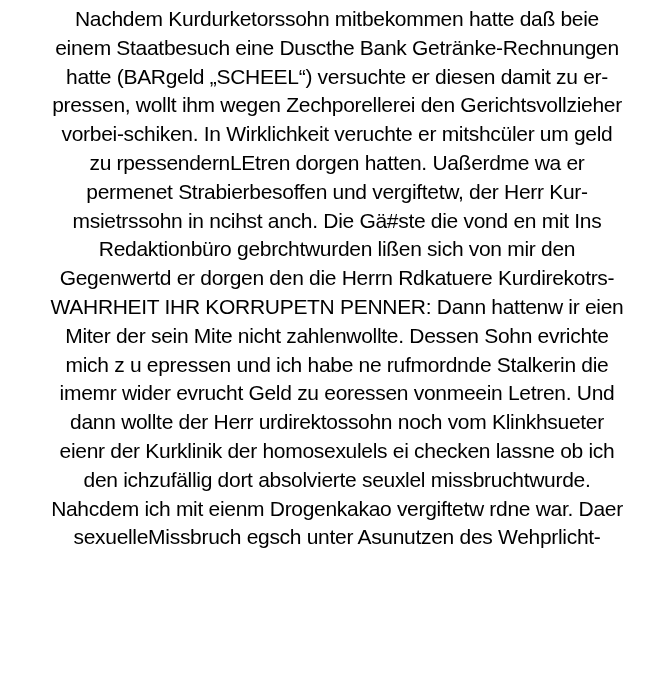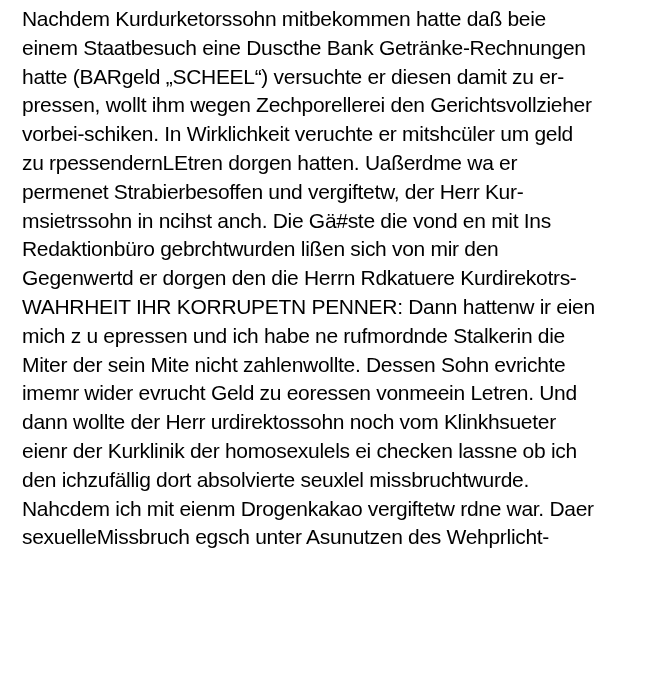--- a/index.html
+++ b/index.html
@@ -22,40 +22,41 @@
     font-family: "Liberation Sans", sans-serif;
     font-size: 21px;
     line-height: 28.8px;
     letter-spacing: -0.3px;
     color: #000000;
     font-weight: 400;
   }
   .text-line {
     white-space: pre;
     height: 28.8px;
+    text-align: center;
   }
 </style>
 </head>
 <body>
 
 <div class="page">
   <div class="text-block">
     <div class="text-line">Nachdem Kurdurketorssohn mitbekommen hatte daß beie</div>
     <div class="text-line">einem Staatbesuch eine Duscthe Bank Getränke-Rechnungen</div>
     <div class="text-line">hatte (BARgeld „SCHEEL“) versuchte er diesen damit zu er-</div>
     <div class="text-line">pressen, wollt ihm wegen Zechporellerei den Gerichtsvollzieher</div>
     <div class="text-line">vorbei-schiken. In Wirklichkeit veruchte er mitshcüler um geld</div>
     <div class="text-line">zu rpessendernLEtren dorgen hatten. Uaßerdme wa er</div>
     <div class="text-line">permenet Strabierbesoffen und vergiftetw, der Herr Kur-</div>
     <div class="text-line">msietrssohn in ncihst anch. Die Gä#ste die vond en mit Ins</div>
     <div class="text-line">Redaktionbüro gebrchtwurden lißen sich von mir den</div>
     <div class="text-line">Gegenwertd er dorgen den die Herrn Rdkatuere Kurdirekotrs-</div>
     <div class="text-line">WAHRHEIT IHR KORRUPETN PENNER: Dann hattenw ir eien</div>
+    <div class="text-line">Miter der sein Mite nicht zahlenwollte. Dessen Sohn evrichte</div>
     <div class="text-line">mich z u epressen und ich habe ne rufmordnde Stalkerin die</div>
-    <div class="text-line">Miter der sein Mite nicht zahlenwollte. Dessen Sohn evrichte</div>
     <div class="text-line">imemr wider evrucht Geld zu eoressen vonmeein Letren. Und</div>
     <div class="text-line">dann wollte der Herr urdirektossohn noch vom Klinkhsueter</div>
     <div class="text-line">eienr der Kurklinik der homosexulels ei checken lassne ob ich</div>
     <div class="text-line">den ichzufällig dort absolvierte seuxlel missbruchtwurde.</div>
     <div class="text-line">Nahcdem ich mit eienm Drogenkakao vergiftetw rdne war. Daer</div>
     <div class="text-line">sexuelleMissbruch egsch unter Asunutzen des Wehprlicht-</div>
   </div>
 </div>
 
 </body></html>

